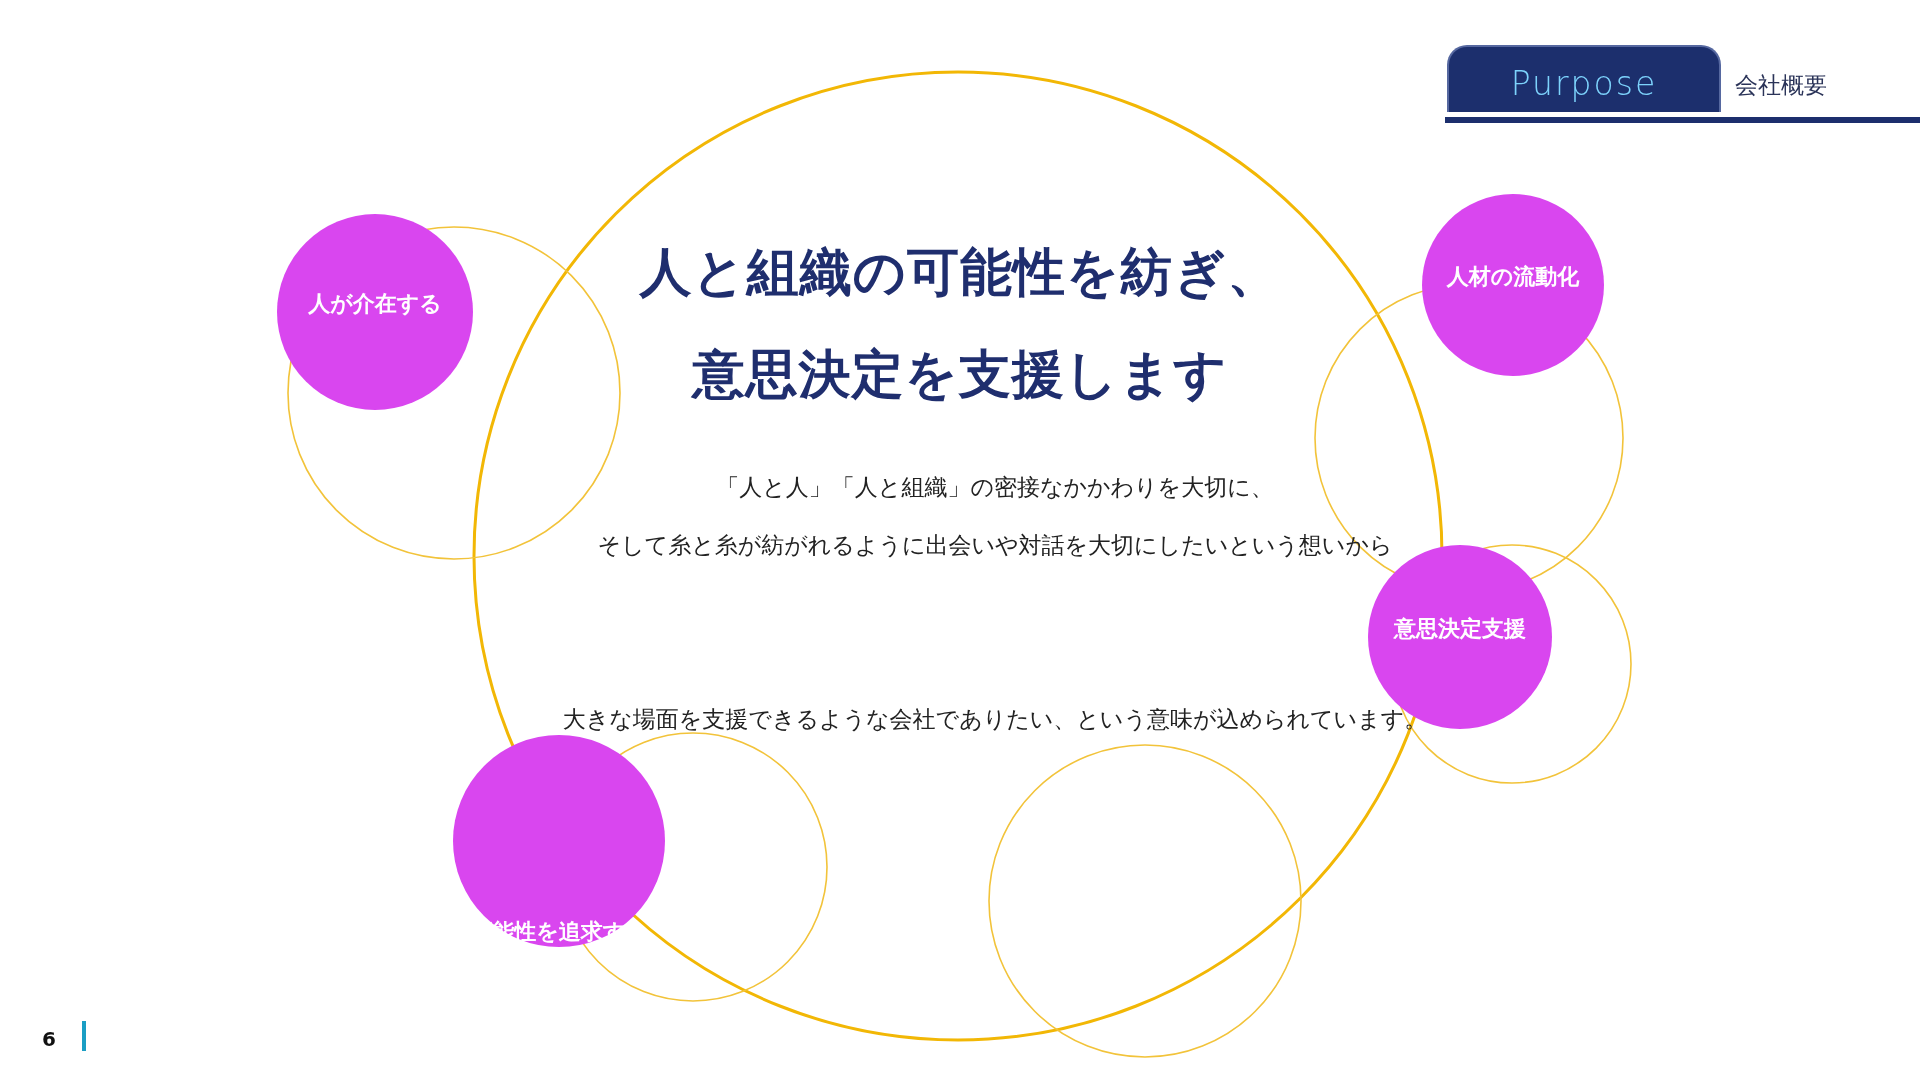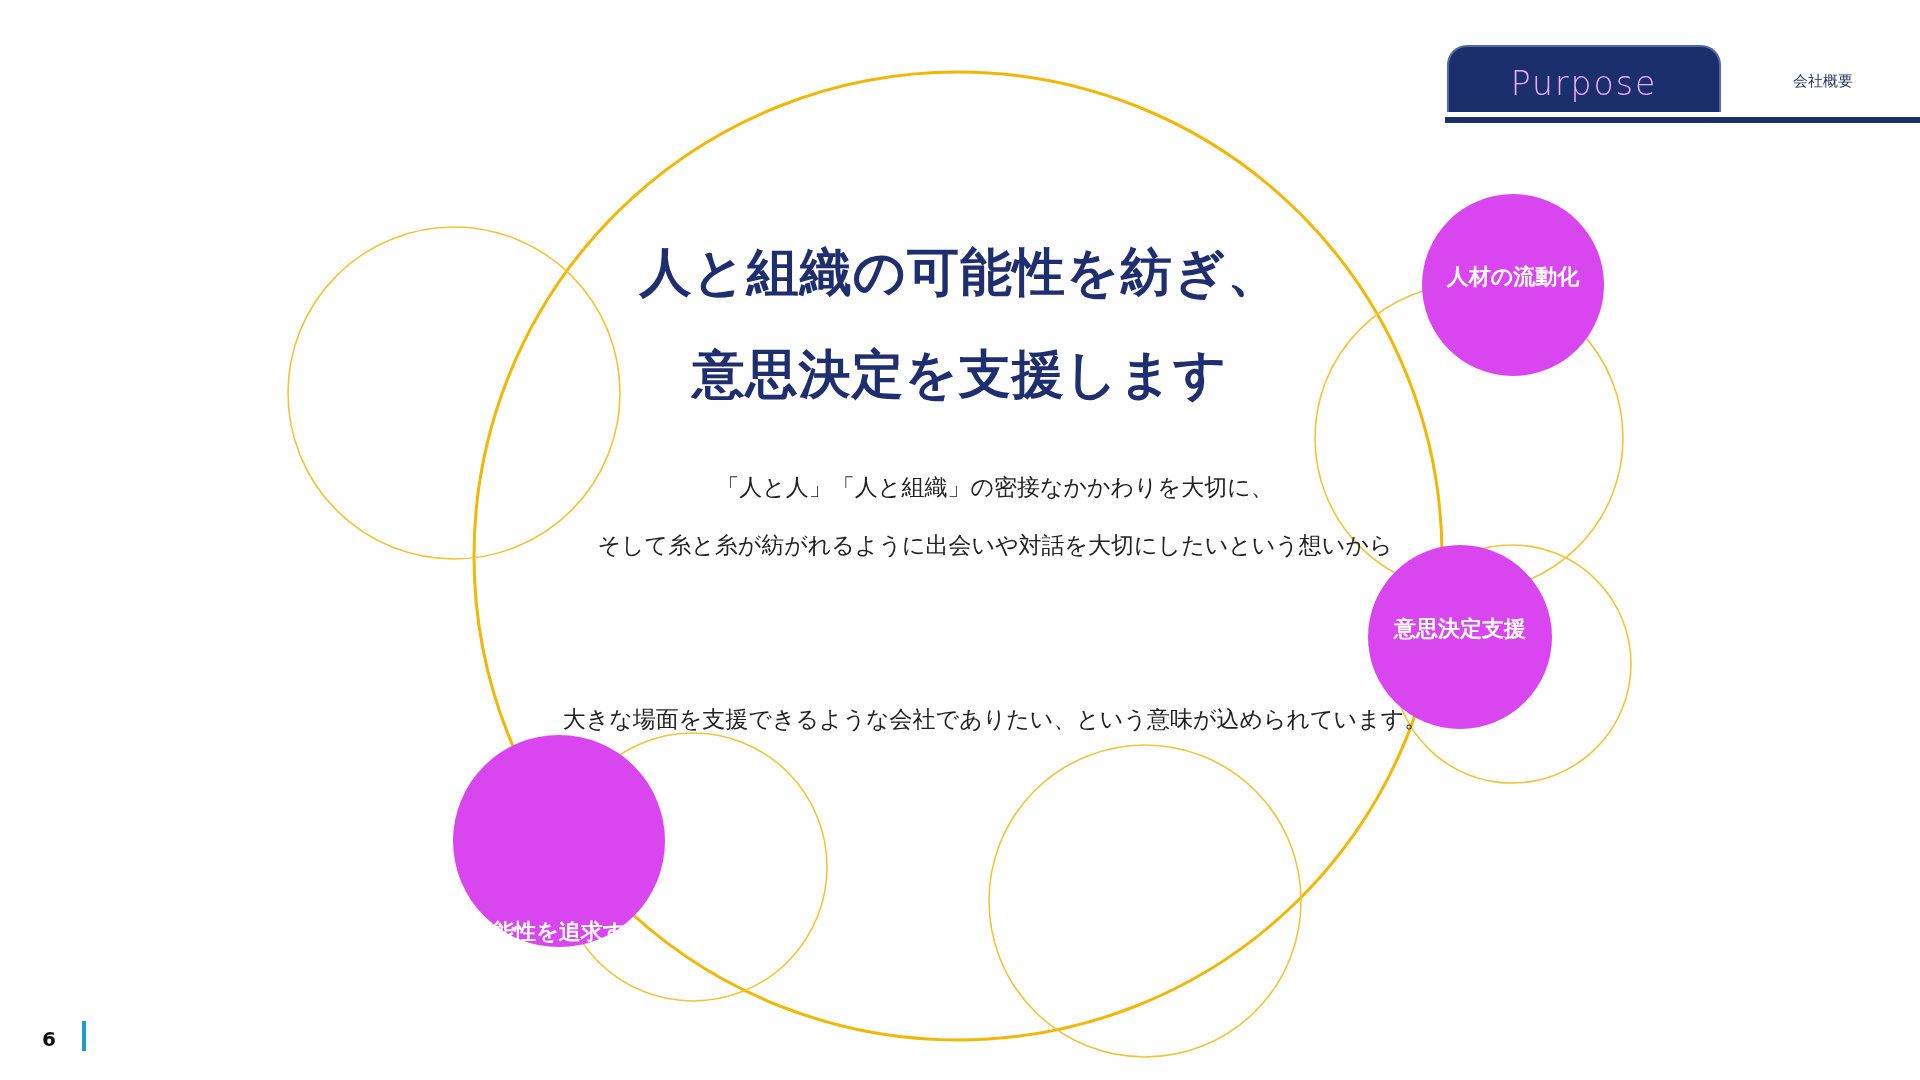--- a/index.html
+++ b/index.html
@@ -12,31 +12,31 @@
   svg.deco { position: absolute; left: 0; top: 0; width: 1920px; height: 1080px; }
 
   
   .header-tab {
     position: absolute; left: 1447px; top: 45px; width: 274px; height: 67px;
     background: #1c2f6d; border: 2px solid #5668a0; border-bottom: none;
     border-radius: 20px 20px 0 0; box-sizing: border-box;
     display: flex; align-items: flex-end; justify-content: center;
   }
   .header-tab span {
-    color: #f0abfc; font-family: "DejaVu Sans", sans-serif;
+    color: #7dd3fc; font-family: "DejaVu Sans", sans-serif;
     font-size: 33px; font-weight: 300; letter-spacing: 2px;
     line-height: 1; padding-bottom: 12px;
   }
   .header-bar {
     position: absolute; left: 1445px; top: 117px; width: 475px; height: 6px;
     background: #1c2f6d;
   }
   .section-label {
-    position: absolute; left: 1793px; top: 72px;
-    font-size: 15px; color: #2a3358; line-height: 1.2; text-align: center;
+    position: absolute; left: 1735px; top: 72px;
+    font-size: 23px; color: #2a3358; line-height: 1.2; text-align: center;
   }
 
   
   .headline {
     position: absolute; left: 0; width: 1920px; text-align: center;
     color: #1f2e6e; font-weight: bold; font-size: 52px; line-height: 1;
     letter-spacing: 1px;
   }
   .headline.l1 { top: 246px; }
   .headline.l2 { top: 348px; }
@@ -89,20 +89,23 @@
   <div class="header-bar"></div>
   <div class="section-label">会社概要</div>
 
   <div class="headline l1">人と組織の可能性を紡ぎ、</div>
   <div class="headline l2">意思決定を支援します</div>
 
   <div class="body-line" style="top:476px;">「人と人」「人と組織」の密接なかかわりを大切に、</div>
   <div class="body-line" style="top:534px;">そして糸と糸が紡がれるように出会いや対話を大切にしたいという想いから</div>
   <div class="body-line" style="top:708px;">大きな場面を支援できるような会社でありたい、という意味が込められています。</div>
 
+  <div class="bubble" style="left:277px; top:214px; width:196px; height:196px;">
+    <span>人が介在する</span>
+  </div>
   <div class="bubble" style="left:1422px; top:194px; width:182px; height:182px;">
     <span>人材の流動化</span>
   </div>
   <div class="bubble" style="left:1368px; top:545px; width:184px; height:184px;justify-content:center;">
     <span>意思決定支援</span>
   </div>
   <div class="bubble" style="left:453px; top:735px; width:212px; height:212px;align-items:flex-end;">
     <span>可能性を追求する</span>
   </div>
 

